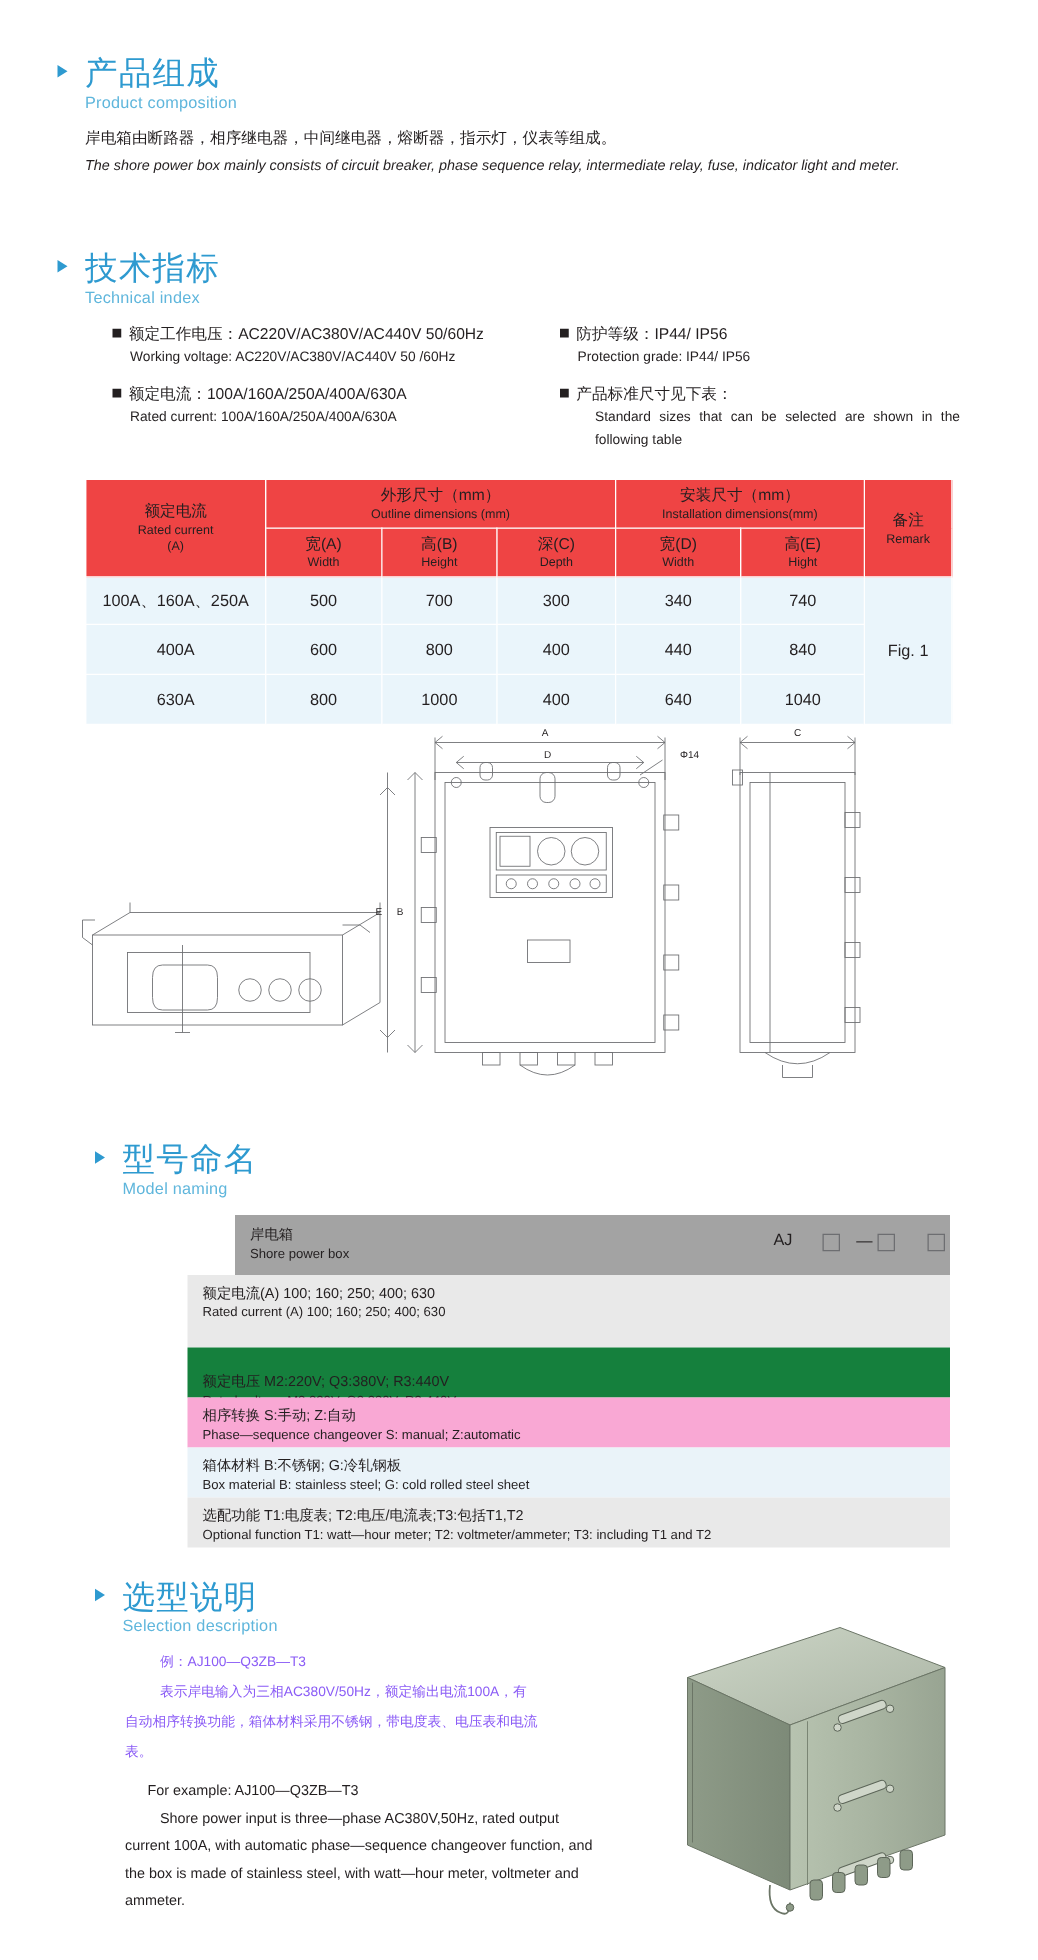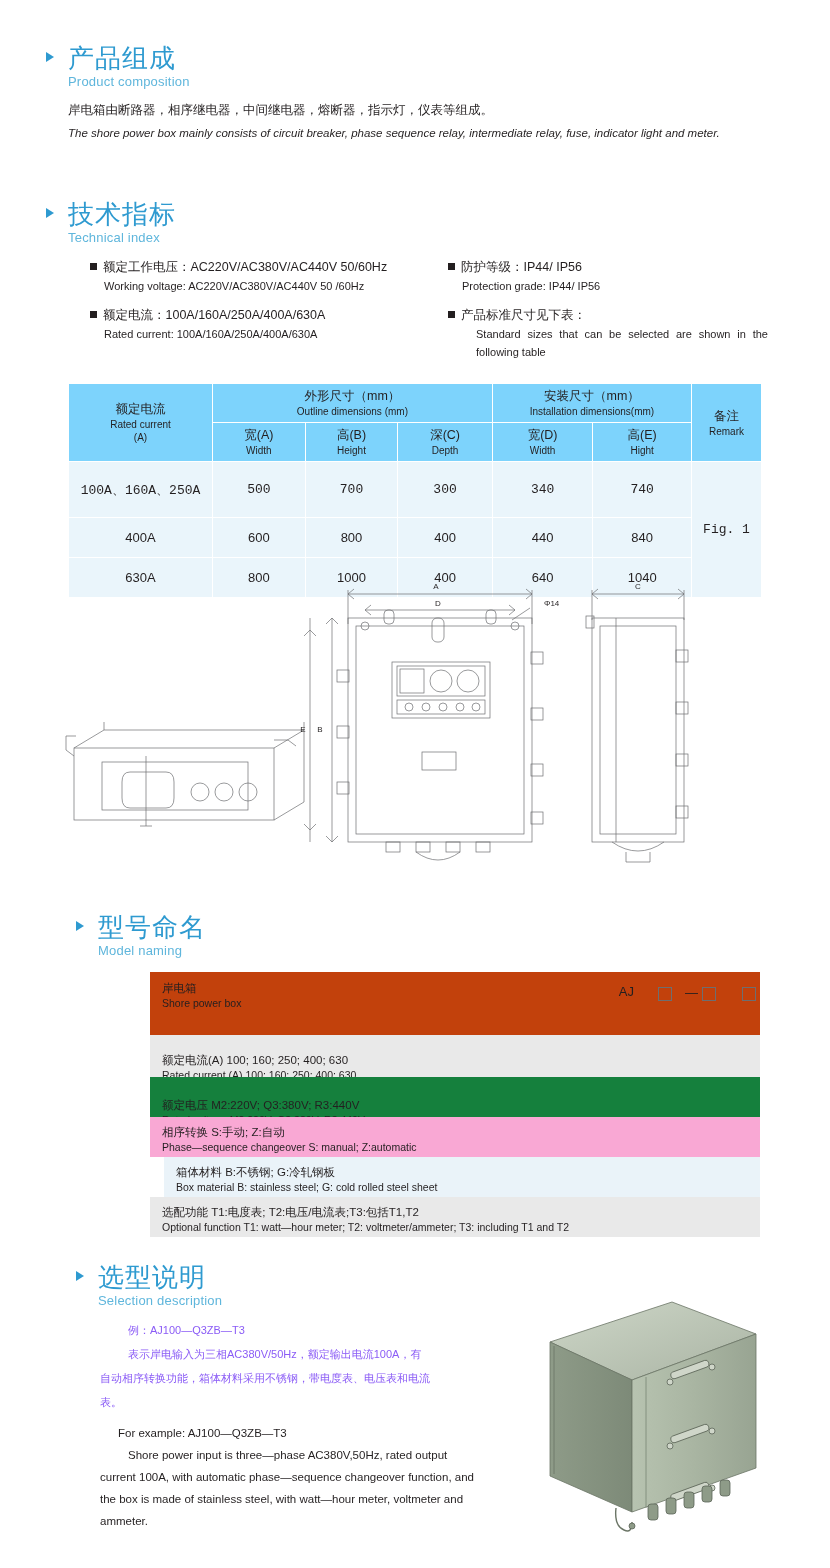--- a/index.html
+++ b/index.html
@@ -51,21 +51,21 @@
     position: absolute; border-collapse: collapse;
     font-size: 12px; color: #231f20;
   }
   table.spec td, table.spec th {
     border: 1px solid #ffffff;
     text-align: center;
     vertical-align: middle;
     padding: 4px 2px;
     font-weight: normal;
   }
-  table.spec thead td { background: #7dd3fc; }
+  table.spec thead td { background: #ef4444; }
   table.spec tbody td { background: #eaf5fb; }
   .th-cn { font-size: 12.5px; line-height: 17px; }
   .th-en { font-size: 10px; line-height: 13px; }
   .cell-big { font-size: 13px; }
 
   
   .mn-box { position: absolute; }
   .mn-row { position: relative; }
   .mn-row .cn { font-size: 11.5px; line-height: 16px; }
   .mn-row .en { font-size: 10.5px; line-height: 15px; }
@@ -158,21 +158,21 @@
           <div class="th-cn">宽(D)</div>
           <div class="th-en">Width</div>
         </td>
         <td>
           <div class="th-cn">高(E)</div>
           <div class="th-en">Hight</div>
         </td>
       </tr>
     </thead>
     <tbody>
-      <tr style="height:56px;font-family:Liberation Mono, monospace;">
+      <tr style="height:38px;">
         <td class="cell-big">100A、160A、250A</td>
         <td class="cell-big">500</td>
         <td class="cell-big">700</td>
         <td class="cell-big">300</td>
         <td class="cell-big">340</td>
         <td class="cell-big">740</td>
         <td class="cell-big" rowspan="3">Fig. 1</td>
       </tr>
       <tr style="height:40px;">
         <td class="cell-big">400A</td>
@@ -310,46 +310,46 @@
   </svg>
 
   <div class="sec-head" style="left:98px; top:915px;">
     <span class="arrow"></span>
     <div class="cn">型号命名</div>
     <div class="en">Model naming</div>
   </div>
 
   <div class="mn-box" style="left:150px; top:972px; width:610px;">
 
-    <div class="mn-row" style="background:#c2410c; padding:8px 12px; height:63px;">
+    <div class="mn-row" style="background:#a3a3a3; padding:8px 12px; height:48px;margin-left:38px;">
       <div class="cn">岸电箱</div>
       <div class="en">Shore power box</div>
       <div class="mn-code" style="right:126px; top:12px;">AJ</div>
       <span class="mn-sq" style="position:absolute; right:88px; top:15px;"></span>
       <span class="mn-code" style="right:62px; top:13px;">—</span>
       <span class="mn-sq" style="position:absolute; right:44px; top:15px;"></span>
       <span class="mn-sq" style="position:absolute; right:4px; top:15px;"></span>
     </div>
 
-    <div class="mn-row" style="background:#e9e9e9; padding:17px 12px; height:42px;">
+    <div class="mn-row" style="background:#e9e9e9; padding:7px 12px; height:58px;">
       <div class="cn">额定电流(A)  100; 160; 250; 400; 630</div>
       <div class="en">Rated current (A)  100; 160; 250; 400; 630</div>
     </div>
 
     <div class="mn-row" style="background:#15803d; padding:20px 12px; height:40px;">
       <div class="cn">额定电压   M2:220V;  Q3:380V;  R3:440V</div>
       <div class="en">Rated voltage   M2:220V;  Q3:380V;  R3:440V</div>
     </div>
 
     <div class="mn-row" style="background:#f9a8d4; padding:7px 12px; height:40px;">
       <div class="cn">相序转换  S:手动; Z:自动</div>
       <div class="en">Phase—sequence changeover  S: manual;  Z:automatic</div>
     </div>
 
-    <div class="mn-row" style="background:#eaf3f9; padding:7px 12px; height:40px;margin-left:14px;">
+    <div class="mn-row" style="background:#eaf3f9; padding:7px 12px; height:40px;">
       <div class="cn">箱体材料      B:不锈钢;  G:冷轧钢板</div>
       <div class="en">Box material    B: stainless steel;  G: cold rolled steel sheet</div>
     </div>
 
     <div class="mn-row" style="background:#e9e9e9; padding:7px 12px; height:40px;">
       <div class="cn">选配功能        T1:电度表;  T2:电压/电流表;T3:包括T1,T2</div>
       <div class="en">Optional function   T1: watt—hour meter; T2: voltmeter/ammeter; T3: including T1 and T2</div>
     </div>
   </div>
 

